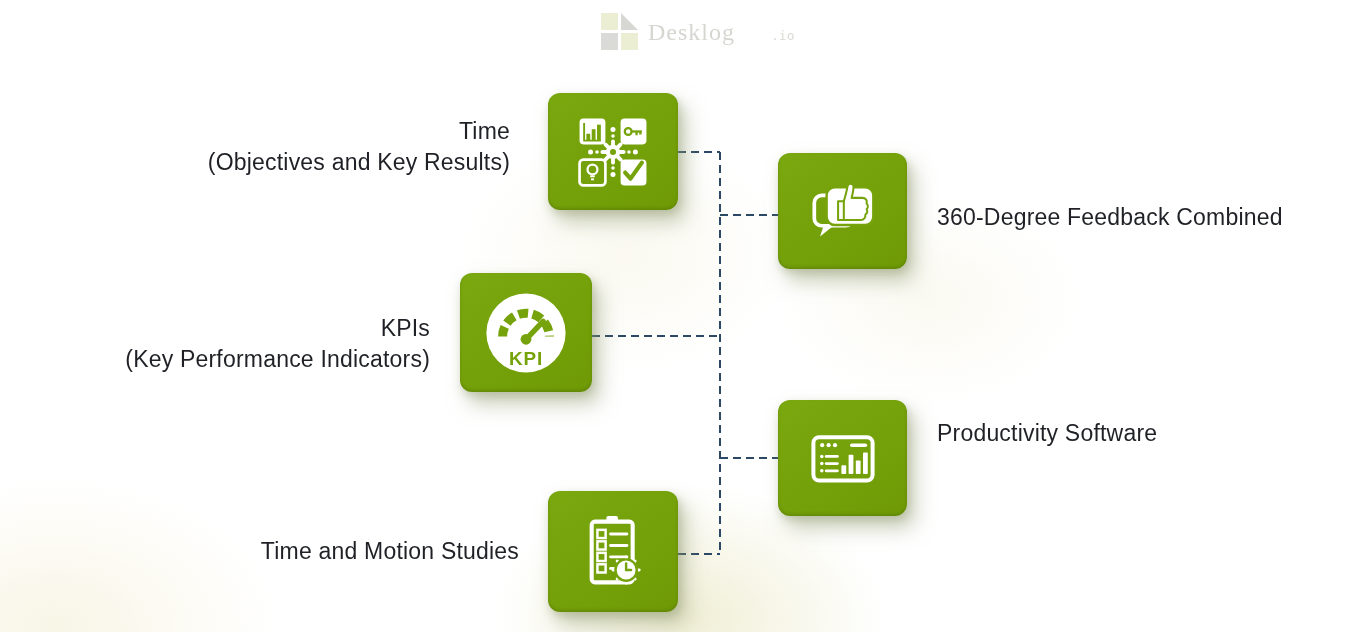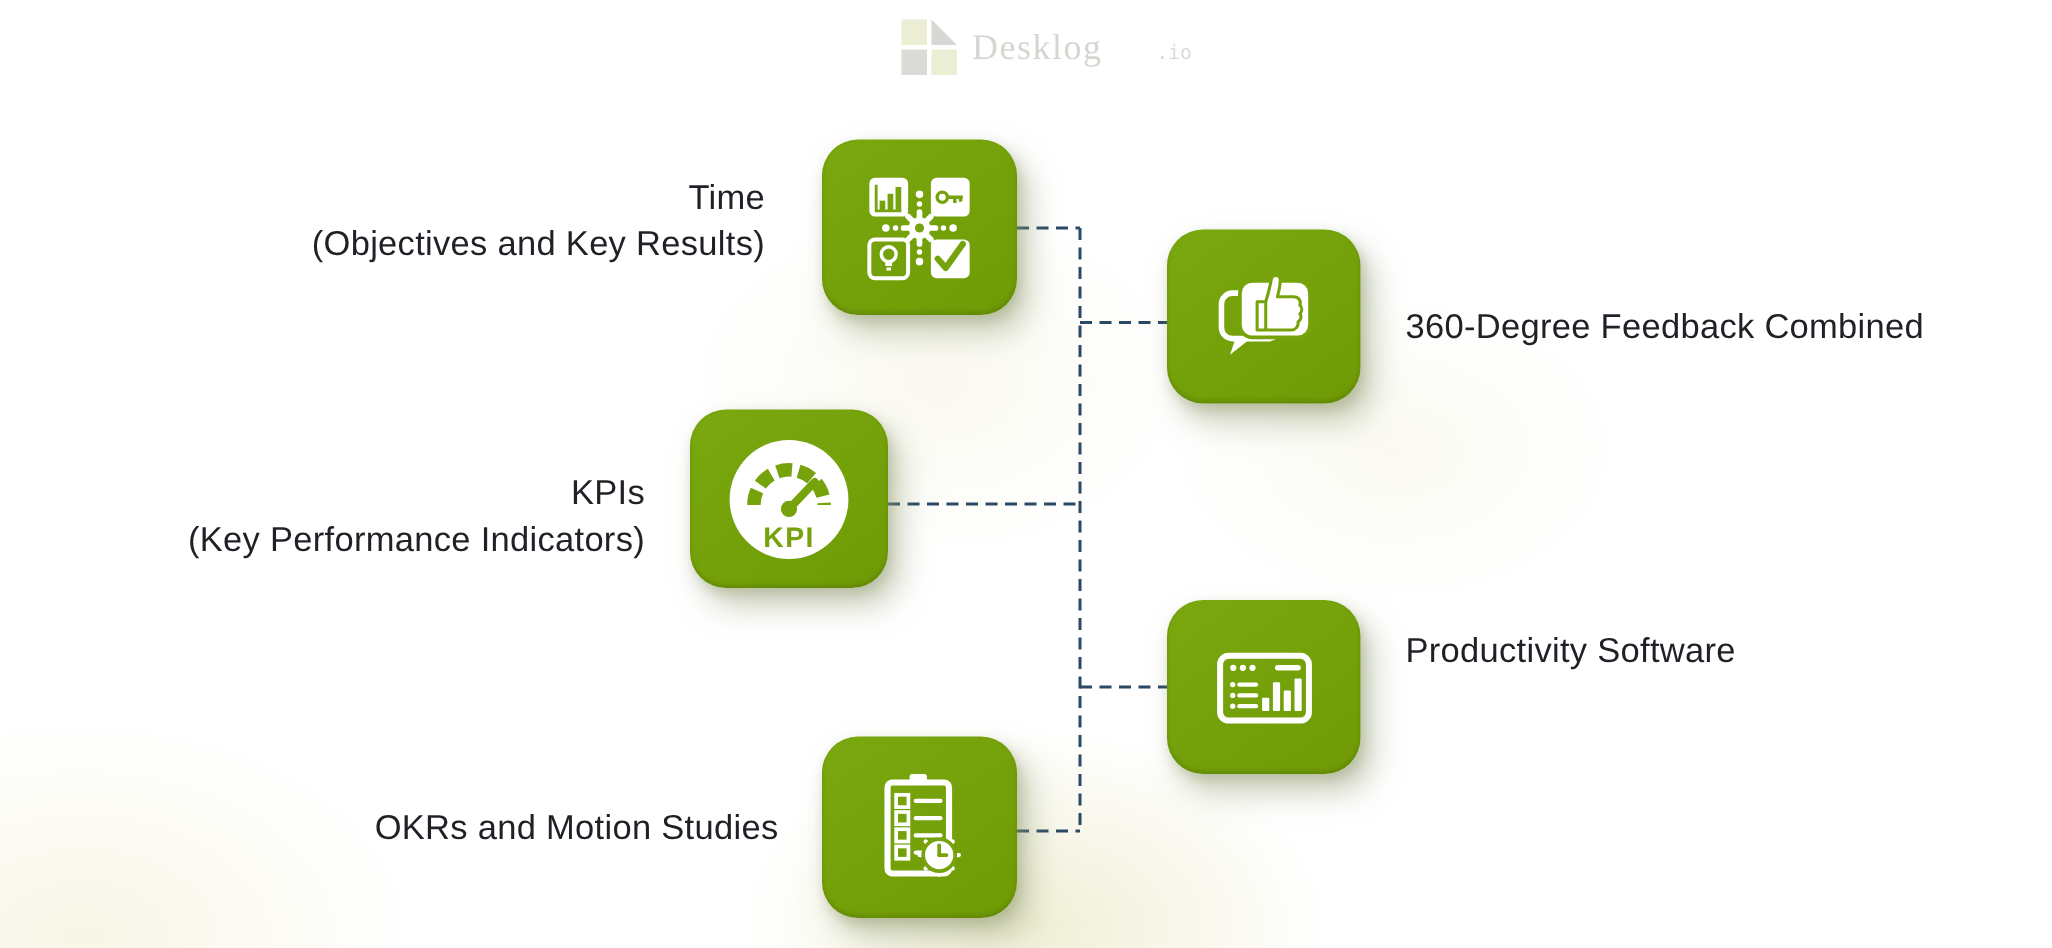--- a/index.html
+++ b/index.html
@@ -16,21 +16,21 @@
       #ffffff;
   }
   
   .watermark{position:absolute;top:12px;left:600px;display:flex;align-items:center;gap:8px;}
   .wm-text{font-family:Liberation Serif, serif;font-size:24px;color:#d6d6d1;letter-spacing:1px;}
   .wm-suffix{font-family:"DejaVu Sans Mono",monospace;font-size:13px;color:#dadad5;margin-left:36px;}
   
   .node{
     position:absolute;
     background:linear-gradient(145deg,#7aa80f,#6f9a05);
-    border-radius:24px;
+    border-radius:12px;
     display:flex;align-items:center;justify-content:center;
     box-shadow:8px 12px 20px rgba(150,160,118,0.5), 2px 4px 8px rgba(110,125,70,0.28),
                inset 0 -2px 3px rgba(60,80,0,0.25);
     text-align:right;
   }
   .box-okrs{left:548px;top:93px;width:130px;height:117px;}
   .box-kpis{left:460px;top:273px;width:132px;height:119px;}
   .box-time{left:548px;top:491px;width:130px;height:121px;}
   .box-feedback{left:778px;top:153px;width:129px;height:116px;}
   .box-dashboards{left:778px;top:400px;width:129px;height:116px;}
@@ -211,21 +211,21 @@
     <div>Time</div>
     <div>(Objectives and Key Results)</div>
   </div>
 
   <div class="label label-right lbl-kpis">
     <div>KPIs</div>
     <div>(Key Performance Indicators)</div>
   </div>
 
   <div class="label label-right lbl-time">
-    <div>OKRs and Motion Studies</div>
+    <div>Time and Motion Studies</div>
   </div>
 
   <div class="label lbl-feedback">
     <div>360-Degree Feedback Combined</div>
   </div>
 
   <div class="label lbl-dashboards">
     <div>Productivity Software</div>
   </div>
 

